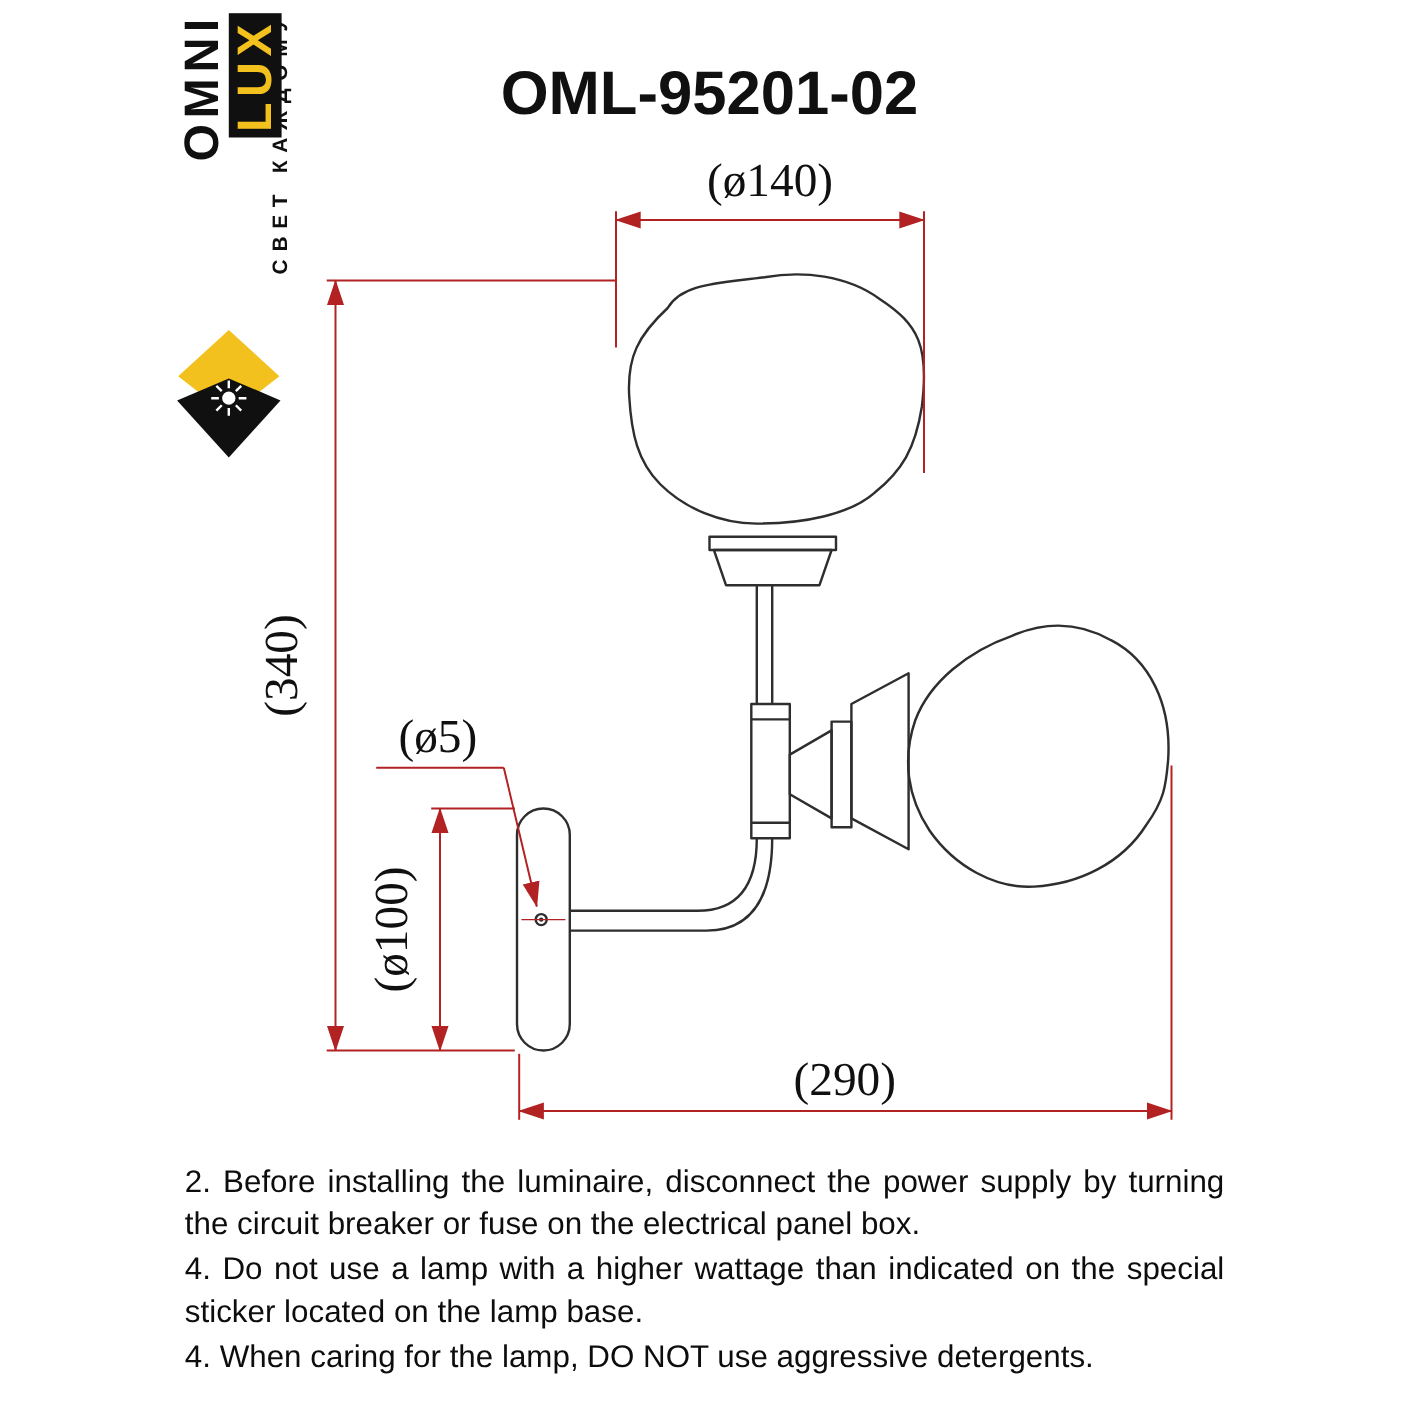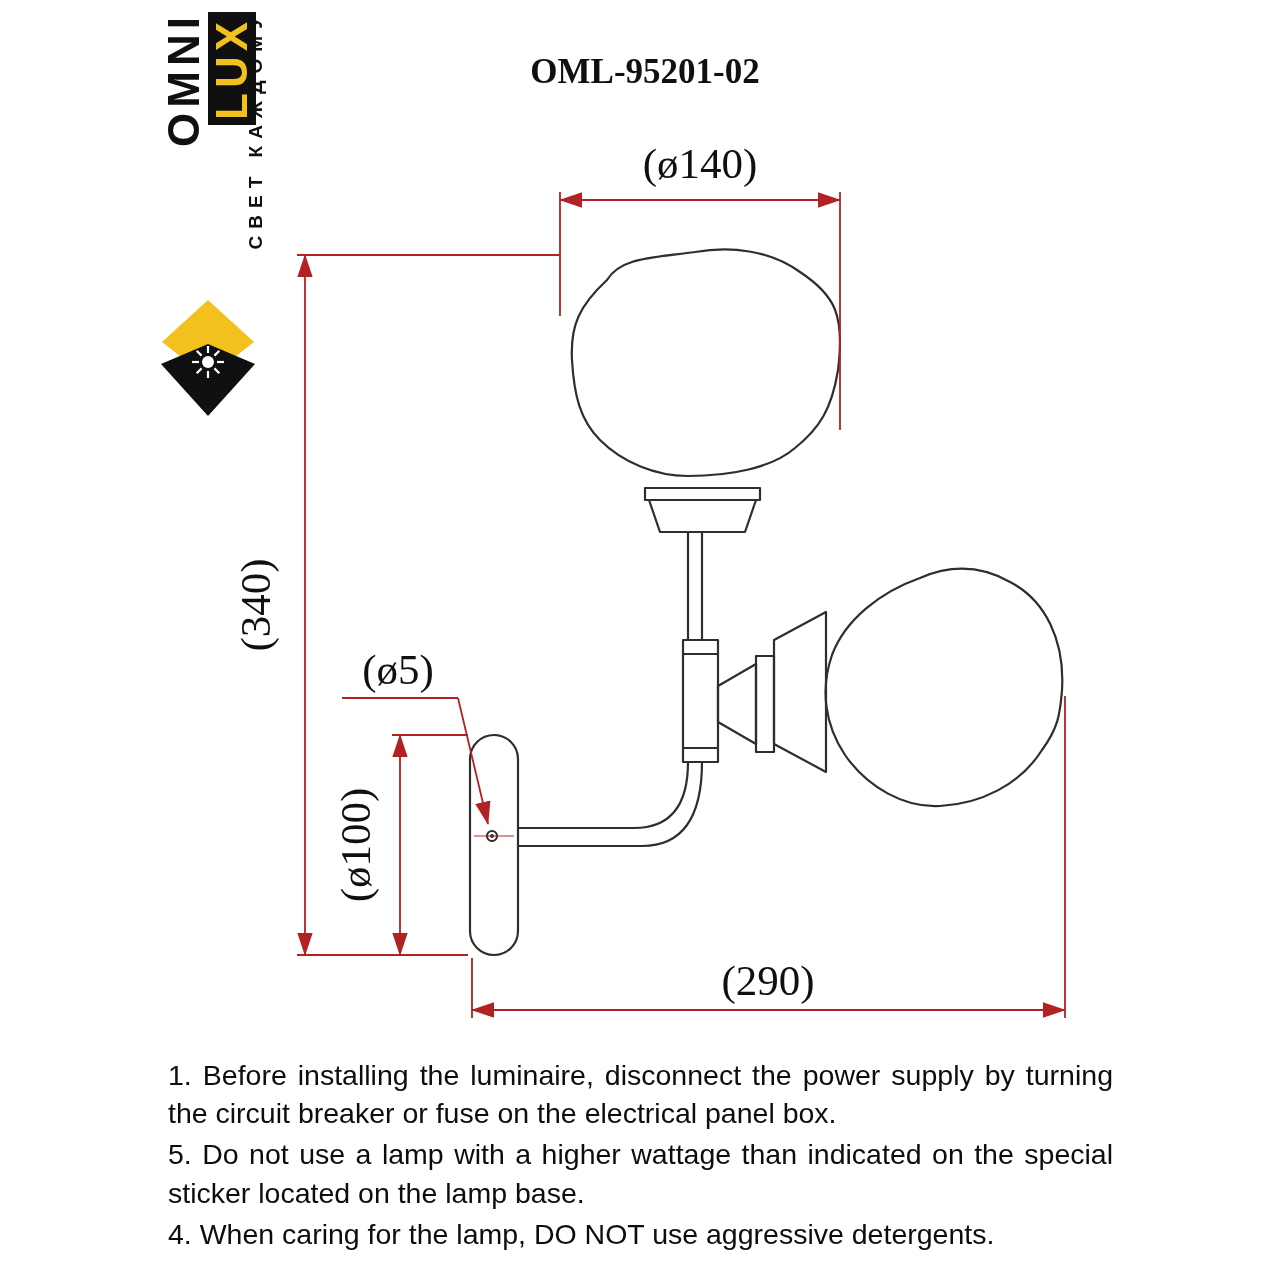--- a/index.html
+++ b/index.html
@@ -1,19 +1,19 @@
 <!DOCTYPE html>
 <html><head>
 <meta charset="utf-8">
 <style>
   html,body{margin:0;padding:0;background:#ffffff;}
   #page{position:relative;width:1280px;height:1280px;background:#ffffff;overflow:hidden;
         font-family:"Liberation Sans",sans-serif;color:#101010;}
   .title{position:absolute;left:340px;top:52px;width:610px;text-align:center;
-         font-family:Liberation Serif, serif;font-weight:bold;font-size:35px;color:#101010;}
+         font-family:Liberation Sans, sans-serif;font-weight:bold;font-size:56px;color:#101010;}
   .vtext{writing-mode:vertical-rl;transform:rotate(180deg);}
   .brand{position:absolute;left:162px;top:12px;display:flex;align-items:flex-start;}
   .brand-omni{font-weight:bold;font-size:44px;letter-spacing:5px;line-height:1;color:#101010;}
   .brand-lux{font-weight:bold;font-size:44px;letter-spacing:5px;line-height:1;color:#f2c11e;
              background:#101010;padding:5px 2px;margin-left:2px;}
   .tagline{position:absolute;left:245px;top:10px;font-weight:bold;font-size:19px;
            letter-spacing:7px;color:#101010;}
   .logo-mark{position:absolute;left:158px;top:298px;}
   svg.drawing{position:absolute;left:0;top:0;}
   text.dim{font-family:"Liberation Serif",serif;font-size:43px;fill:#101010;}
@@ -105,18 +105,18 @@
     <g>
       <text class="dim" x="700" y="178" text-anchor="middle">(ø140)</text>
       <text class="dim" x="270" y="605" text-anchor="middle" transform="rotate(-90 270 605)">(340)</text>
       <text class="dim" x="398" y="684" text-anchor="middle">(ø5)</text>
       <text class="dim" x="370" y="845" text-anchor="middle" transform="rotate(-90 370 845)">(ø100)</text>
       <text class="dim" x="768" y="995" text-anchor="middle">(290)</text>
     </g>
   </svg>
 
   <div class="instructions">
-    <p>1. Before installing the luminaire, disconnect the power supply by turning the circuit breaker or fuse on the electrical panel box.</p>
-    <p>5. Do not use a lamp with a higher wattage than indicated on the special sticker located on the lamp base.</p>
+    <p>2. Before installing the luminaire, disconnect the power supply by turning the circuit breaker or fuse on the electrical panel box.</p>
+    <p>4. Do not use a lamp with a higher wattage than indicated on the special sticker located on the lamp base.</p>
     <p>4. When caring for the lamp, DO NOT use aggressive detergents.</p>
   </div>
 
 </div>
 
 </body></html>

